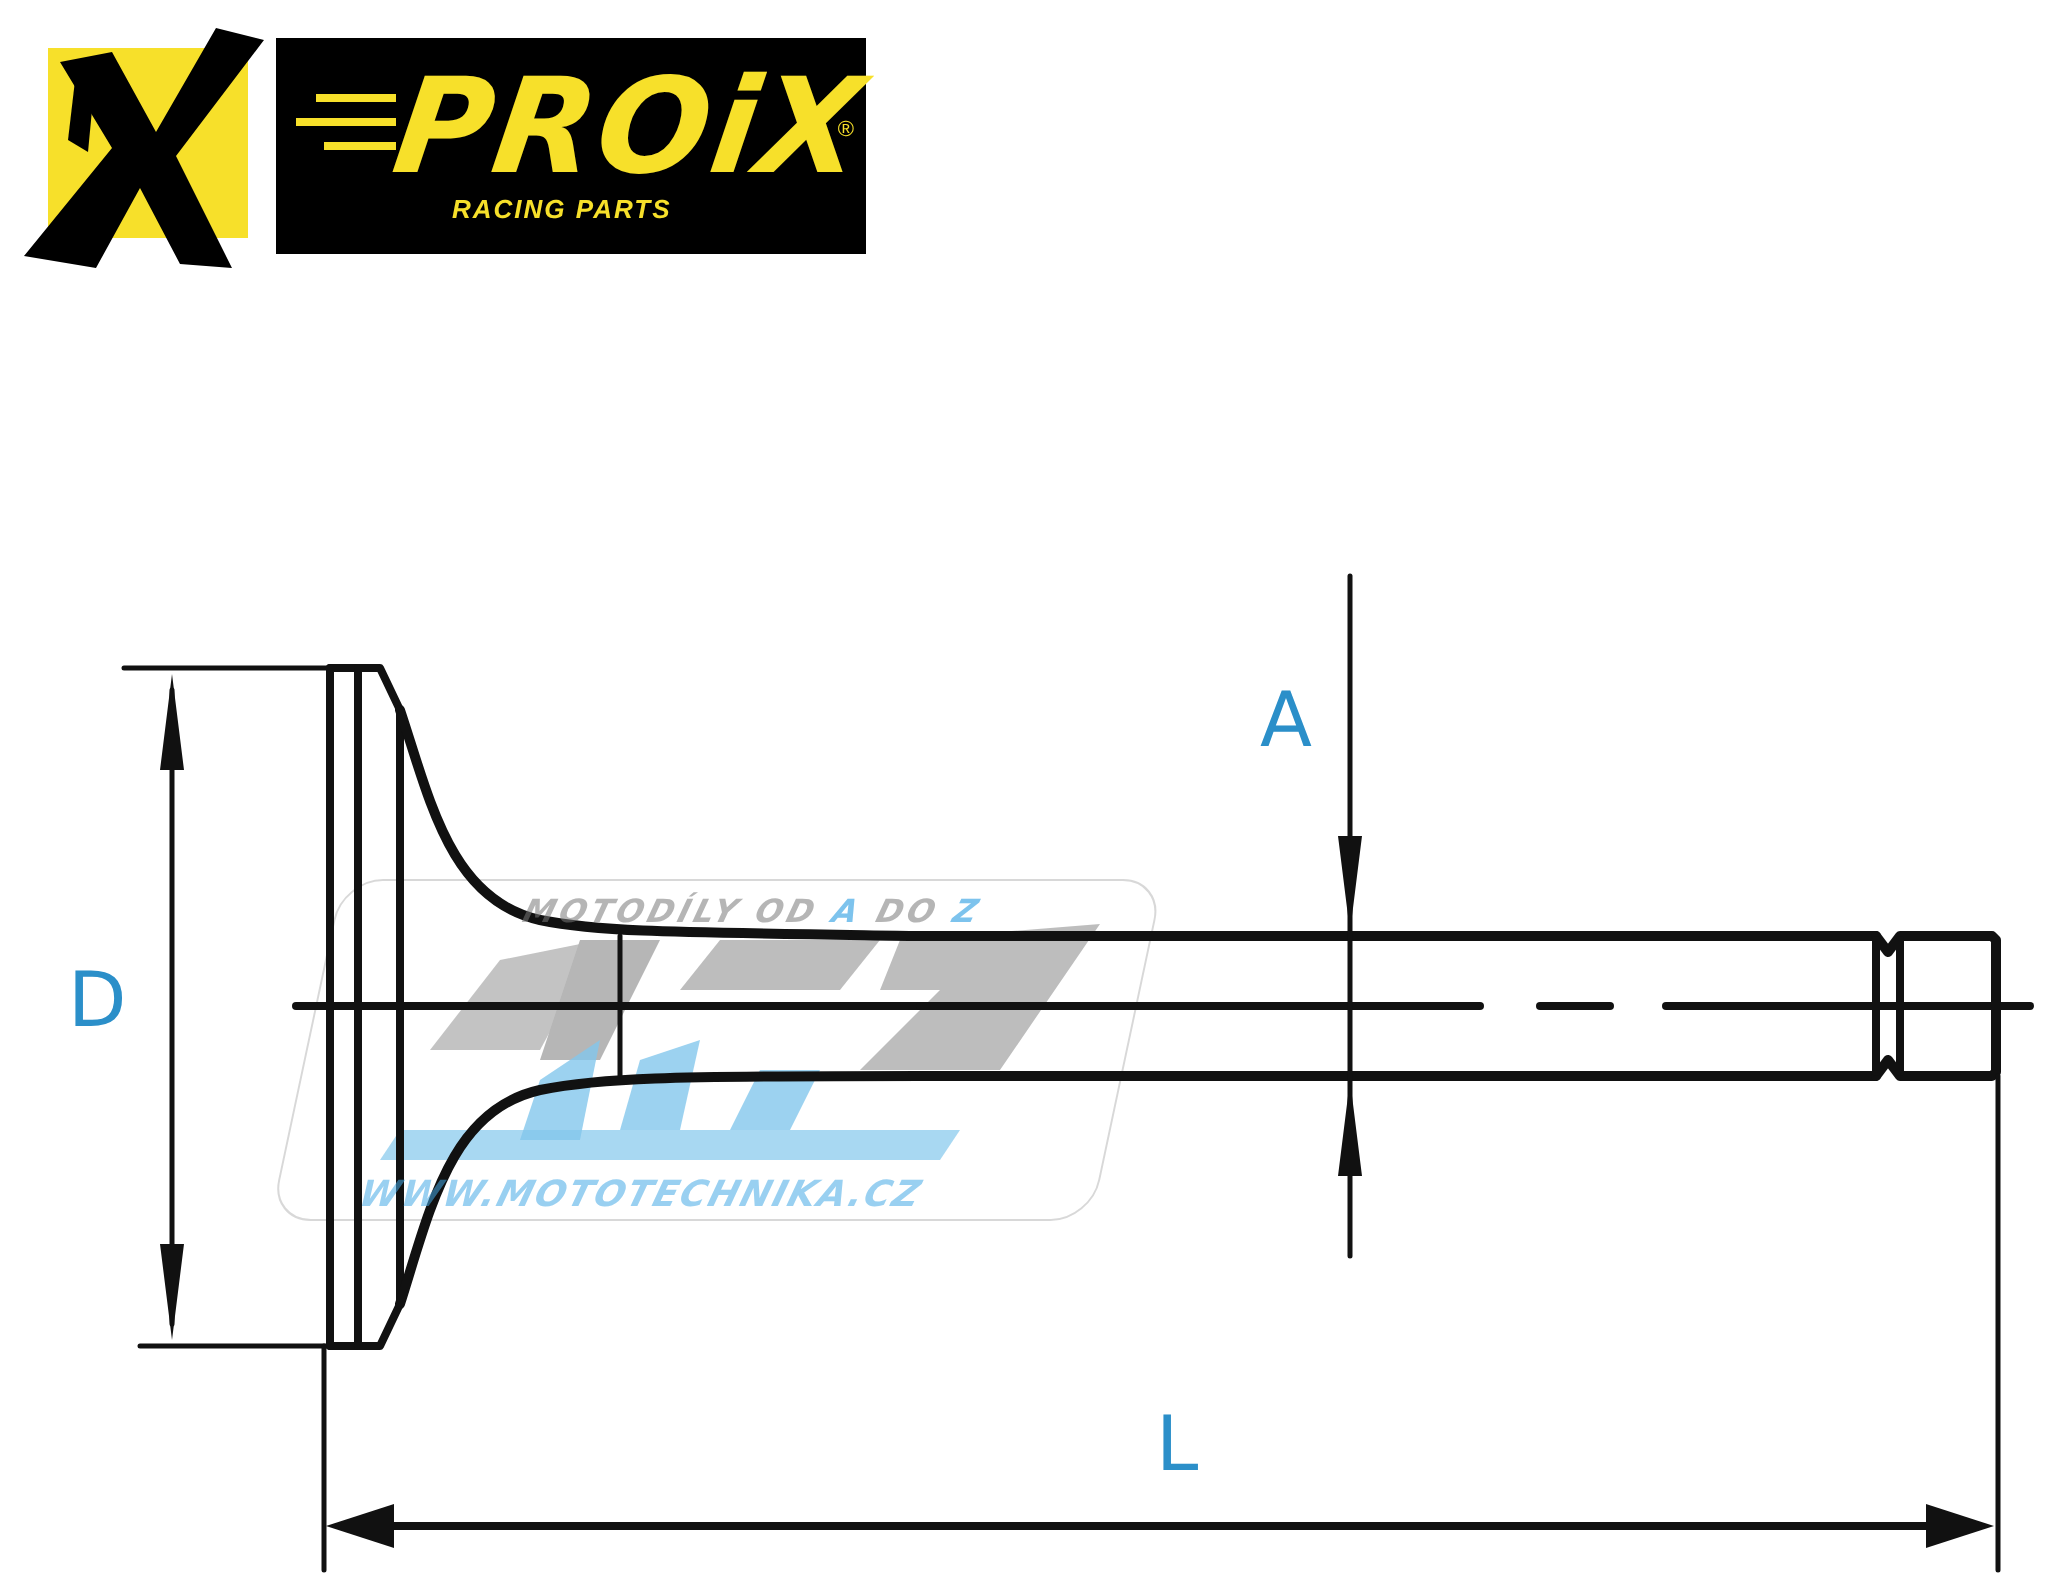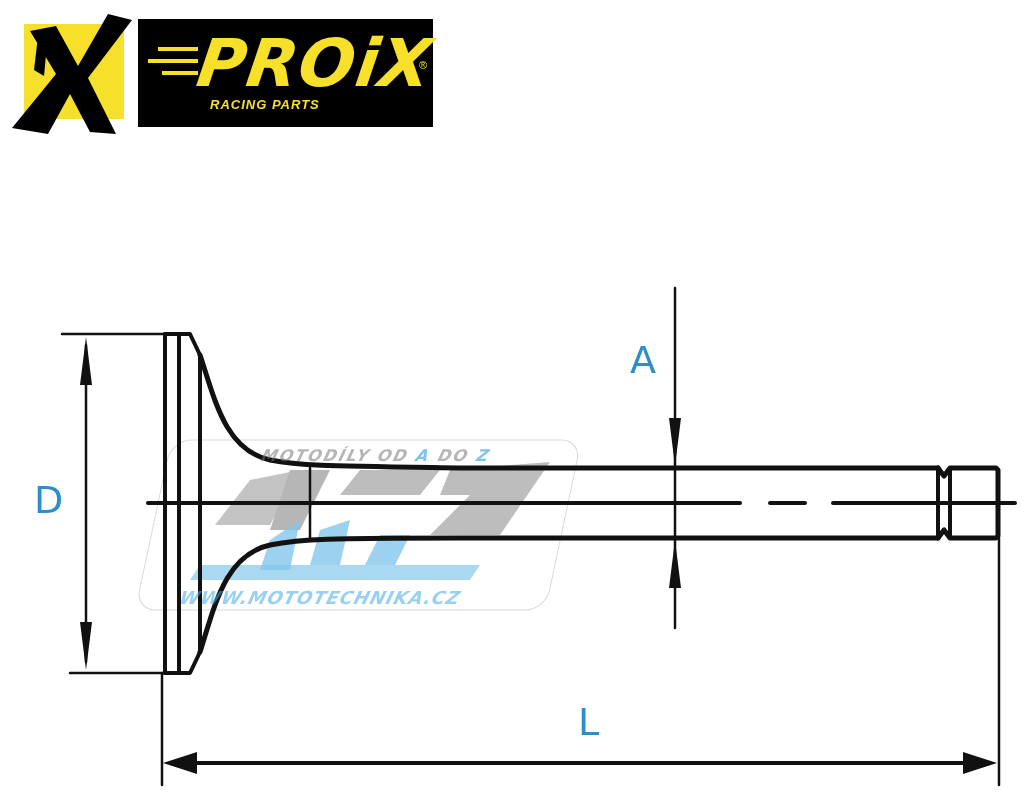--- a/index.html
+++ b/index.html
@@ -1,21 +1,21 @@
 <!DOCTYPE html>
 <html><head>
   <meta charset="utf-8">
   <style>
     html, body { margin: 0; padding: 0; background: #ffffff; }
     body { width: 1024px; height: 795px; position: relative; overflow: hidden; font-family: "Liberation Sans", sans-serif; }
     .logo-x { position: absolute; left: 8px; top: 6px; width: 126px; height: 130px; }
     .logo-box { position: absolute; left: 138px; top: 19px; width: 295px; height: 108px; background: #000; }
     .logo-word { position: absolute; left: 60px; top: 6px; font-family: "DejaVu Sans", sans-serif; font-weight: bold; font-style: italic; font-size: 66px; color: #f7e02a; letter-spacing: 1px; transform: skewX(-8deg); }
     .logo-reg { position: absolute; right: 6px; top: 40px; font-size: 11px; color: #f7e02a; }
-    .logo-sub { position: absolute; left: 72px; top: 78px; font-family: "Liberation Sans", sans-serif; font-style: italic; font-size: 13px; font-weight: bold; color: #f7e02a; letter-spacing: 1px; }
+    .logo-sub { position: absolute; left: 88px; top: 78px; font-family: "Liberation Sans", sans-serif; font-style: italic; font-size: 13px; font-weight: bold; color: #f7e02a; letter-spacing: 1px; }
     .logo-streak { position: absolute; height: 4px; background: #f7e02a; }
     svg.drawing { position: absolute; left: 0; top: 0; width: 1024px; height: 795px; }
     .dim-label { position: absolute; font-family: "DejaVu Sans", sans-serif; font-size: 38px; color: #2b8fc9; }
     .wm-top { position: absolute; left: 262px; top: 446px; font-family: "DejaVu Sans", sans-serif; font-style: italic; font-weight: bold; font-size: 16px; color: rgba(120,120,120,0.55); letter-spacing: 2px; transform: skewX(-15deg); }
     .wm-top .hl { color: rgba(70,170,230,0.7); }
     .wm-bottom { position: absolute; left: 180px; top: 587px; font-family: "DejaVu Sans", sans-serif; font-style: italic; font-weight: bold; font-size: 18px; color: rgba(70,170,230,0.55); letter-spacing: 1px; transform: skewX(-15deg); }
   </style>
 </head>
 <body>
 

